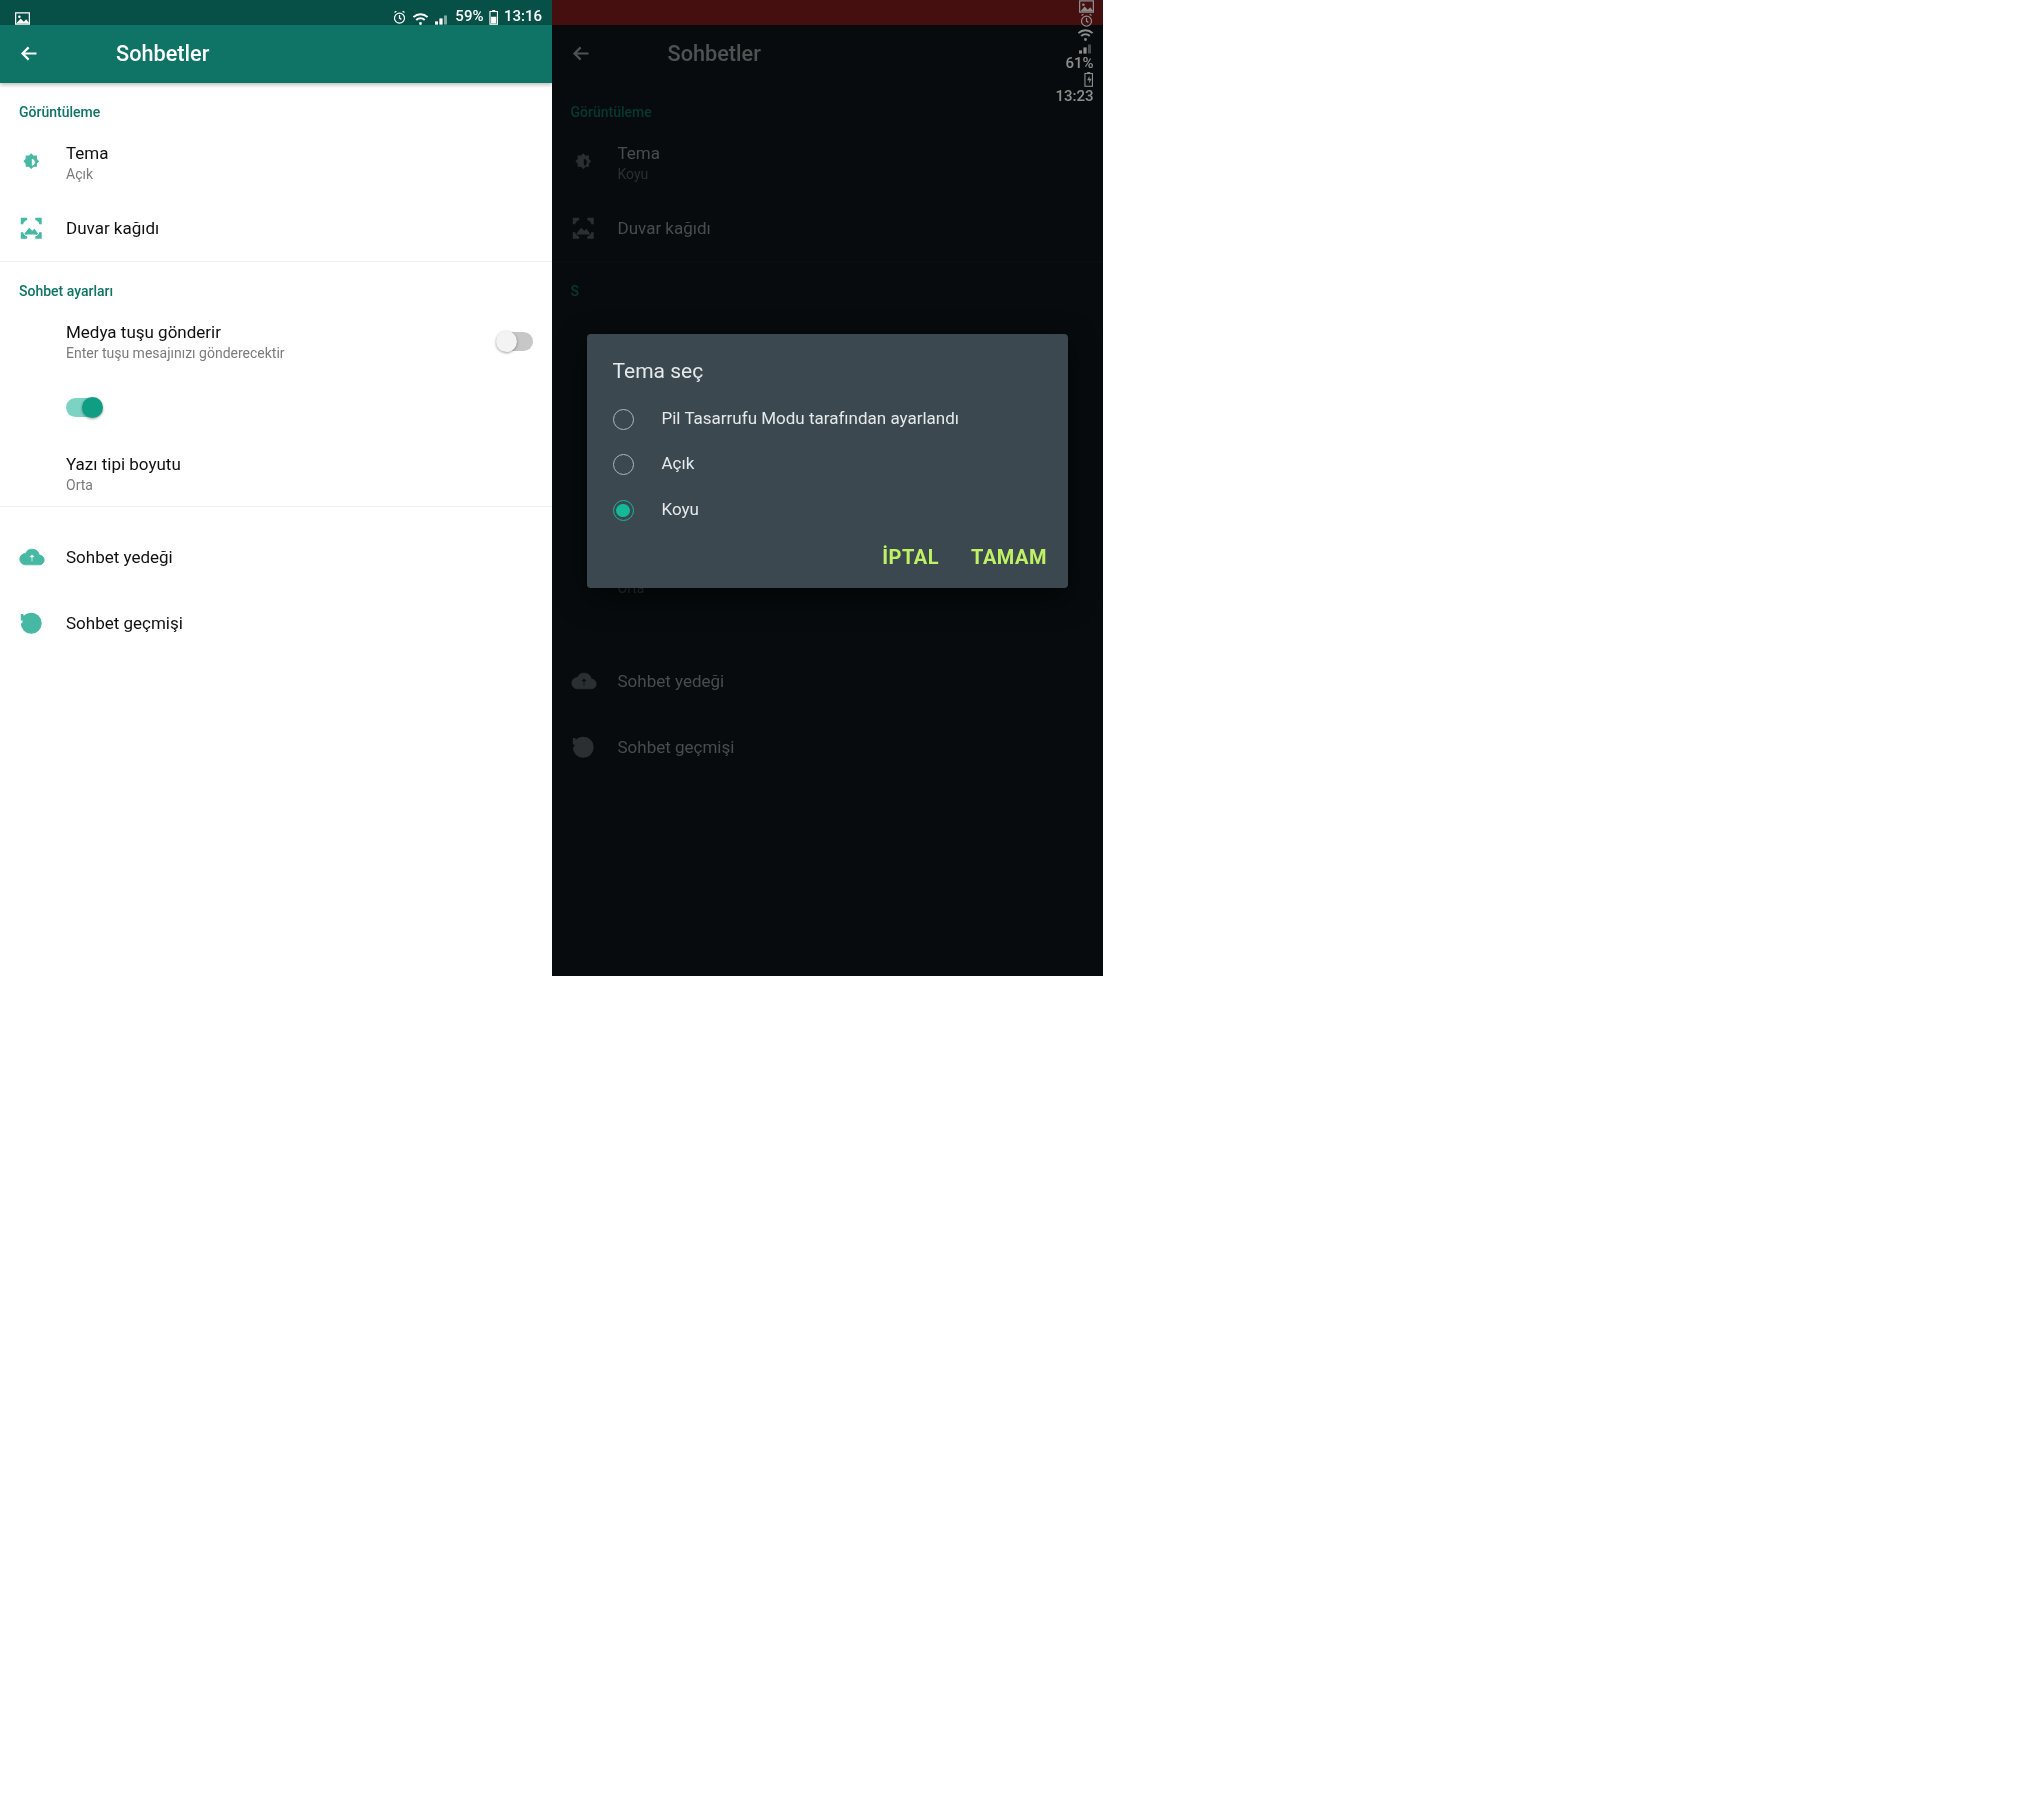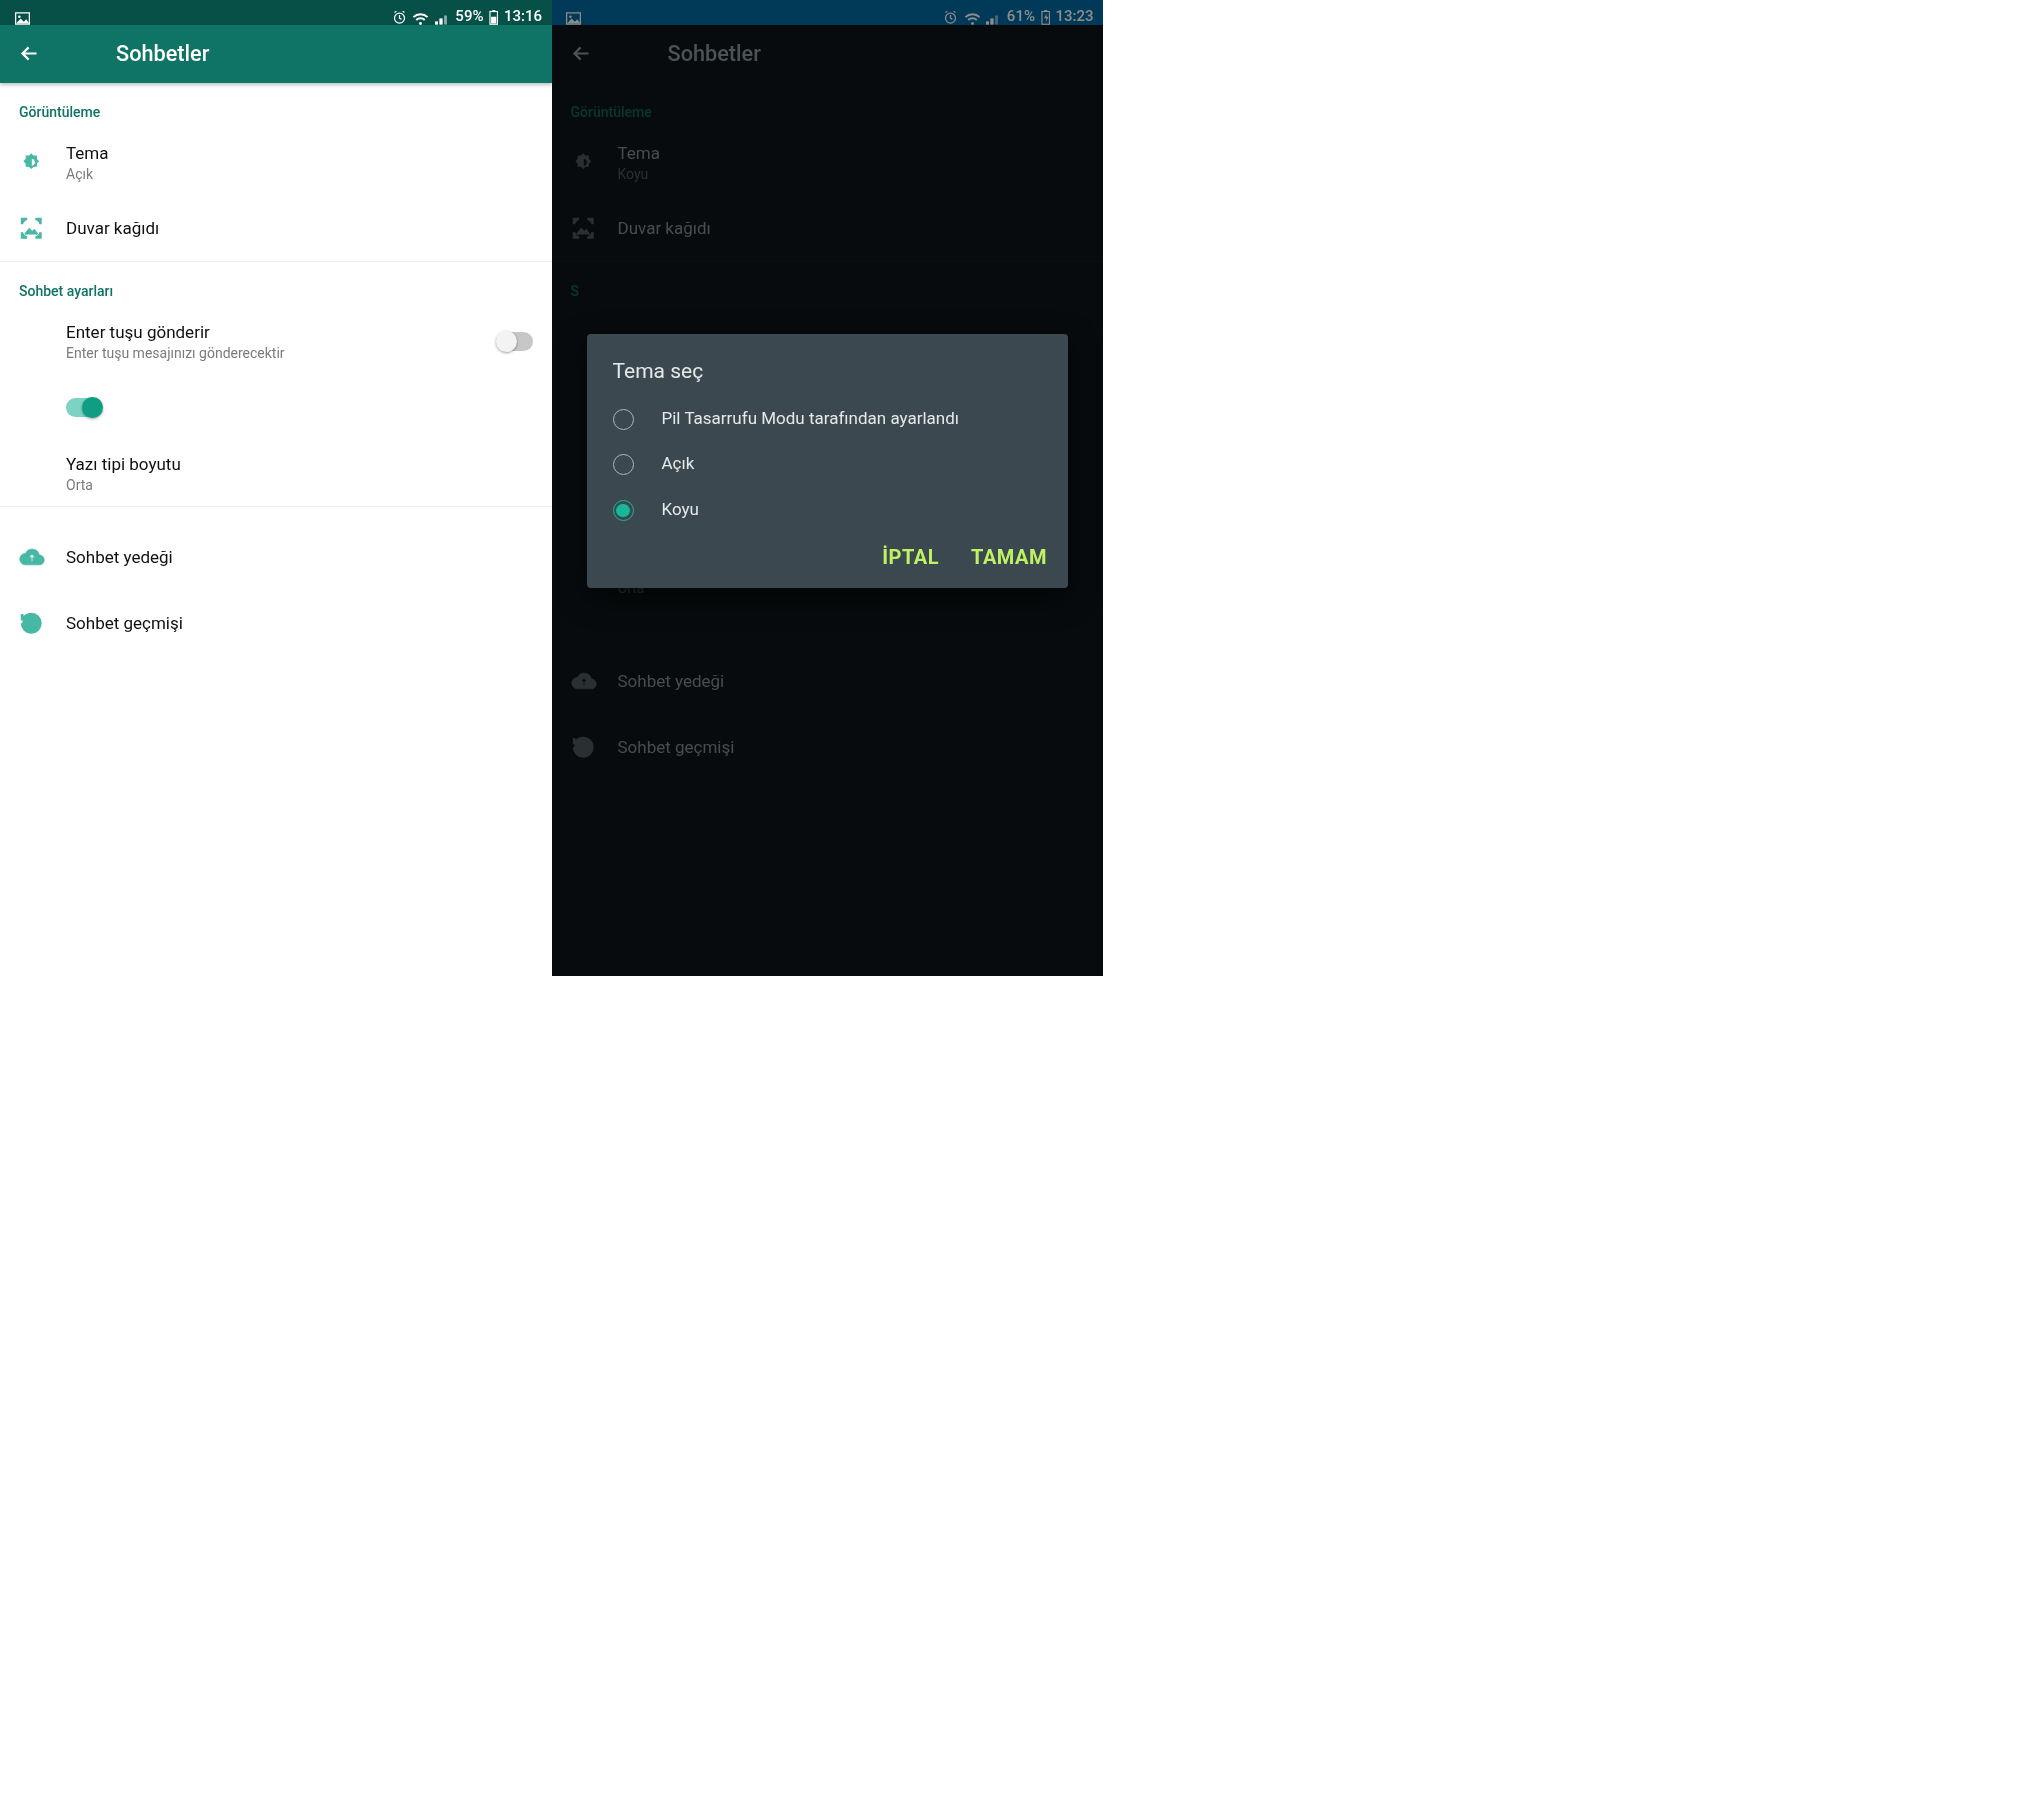--- a/index.html
+++ b/index.html
@@ -18,21 +18,21 @@
   
   .statusbar {
     height: 24.5px;
     display: flex;
     align-items: flex-end;
     padding: 0 9.4px;
     font-size: 15px;
     font-weight: 500;
   }
   .left  .statusbar { background: #075047; color: #fff; }
-  .right .statusbar { background: #0369a1; color: #fff; }
+  .right .statusbar { background: #7f1d1d; color: #fff; flex-direction: column; }
   .statusbar .sp { flex: 1; }
   .statusbar .ic { margin-left: 5.6px; display: inline-flex; align-items: center; }
   .statusbar svg { display: block; }
 
   
   .appbar {
     height: 58px;
     display: flex;
     align-items: center;
     padding: 0 19px;
@@ -222,21 +222,21 @@
     </div>
   </div>
 
   <div class="divider"></div>
 
   <div class="section-header">Sohbet ayarları</div>
 
   <div class="row">
     <div class="icon"></div>
     <div class="txt">
-      <div class="title-t">Enter tuşu gönderir</div>
+      <div class="title-t">Medya tuşu gönderir</div>
       <div class="sub">Enter tuşu mesajınızı gönderecektir</div>
     </div>
     <div class="switch off">
         <div class="knob"></div>
       </div>
   </div>
 
   <div class="row">
     <div class="icon"></div>
     <div class="switch on">

